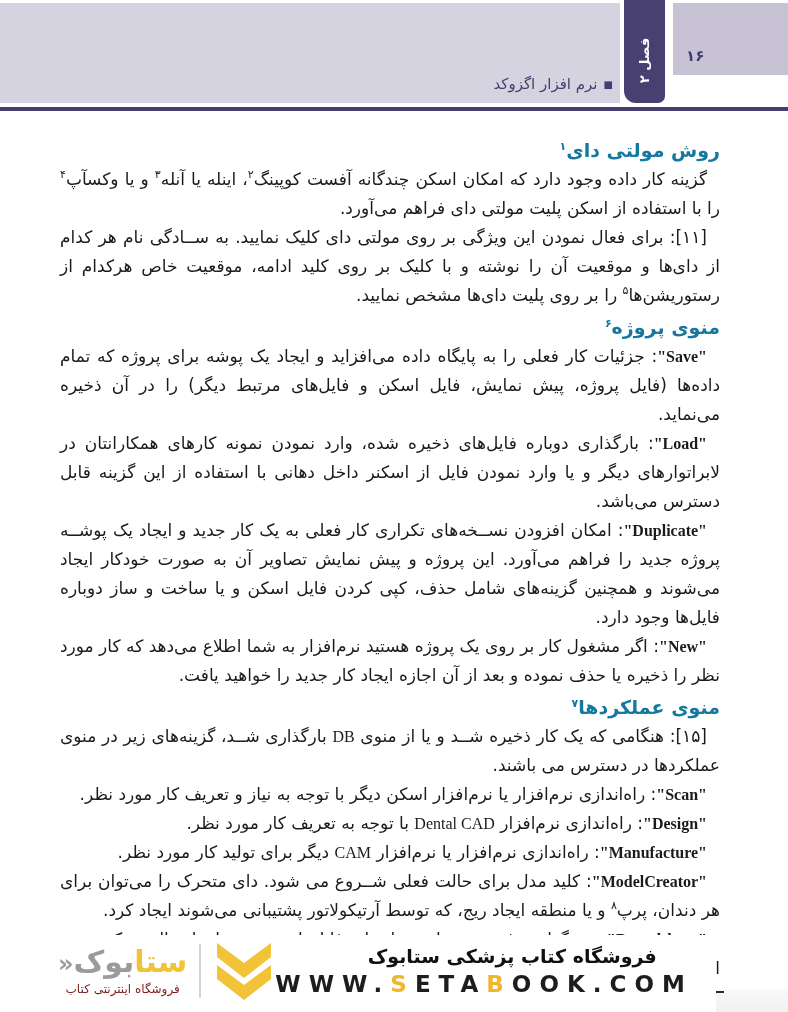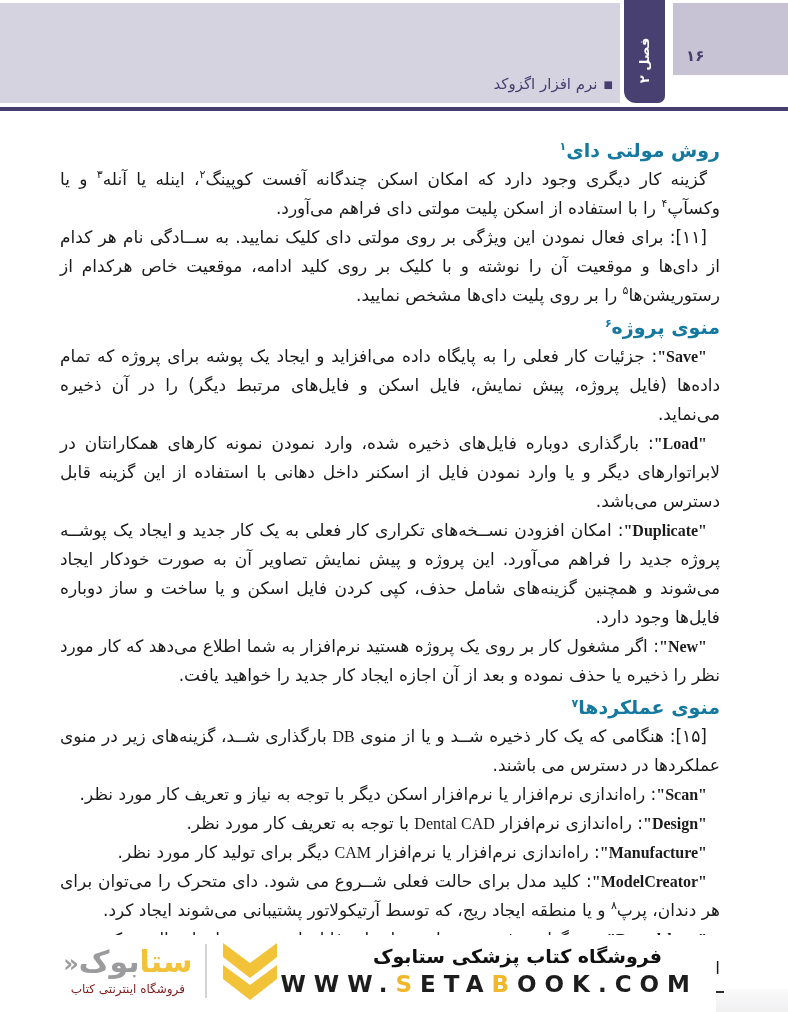--- a/index.html
+++ b/index.html
@@ -66,21 +66,21 @@
   }
   .fn-rule{border-top:2px solid #2b2b2b;width:628px;margin:2px 0 4px 96px;}
   .footnotes{
     list-style:none;margin:0;padding:0 0 0 98px;
     font-style:italic;font-size:15px;line-height:21px;color:#1f1f1f;
   }
 
   
   footer{
     position:absolute;left:0;bottom:0;width:716px;height:77px;background:#ffffff;
-    display:flex;align-items:center;justify-content:flex-end;
+    display:flex;align-items:center;justify-content:flex-start;
     padding:0 18px 6px 58px;box-sizing:border-box;
   }
   .logo{display:flex;align-items:center;gap:12px;}
   .logo-text-col{display:flex;flex-direction:column;align-items:center;}
   .wordmark{font-size:30px;font-weight:bold;line-height:32px;letter-spacing:0;}
   .wm-y{color:#f2c238;}
   .wm-g{color:#9b9b9d;}
   .wm-guillemet{font-size:24px;}
   .tagline{color:#7f1d1d;font-size:12px;margin-top:2px;}
   .logo-divider{width:2px;height:54px;background:#d4d4d4;}
@@ -111,21 +111,21 @@
       <span class="hdr-tab-text">فصل ۲</span>
     </div>
     <div class="hdr-page">
       <span>۱۶</span>
     </div>
     <div class="hdr-rule"></div>
   </header>
 
   <main class="article">
       <h2><span>روش مولتی دای</span><sup>۱</sup></h2>
-      <p><span>گزینه کار دیگری وجود دارد که امکان اسکن چندگانه آفست کوپینگ</span><sup>۲</sup><span>، اینله یا آنله</span><sup>۳</sup><span> و یا وکسآپ</span><sup>۴</sup><span> را با استفاده از اسکن پلیت مولتی دای فراهم می‌آورد.</span></p>
+      <p><span>گزینه کار داده وجود دارد که امکان اسکن چندگانه آفست کوپینگ</span><sup>۲</sup><span>، اینله یا آنله</span><sup>۳</sup><span> و یا وکسآپ</span><sup>۴</sup><span> را با استفاده از اسکن پلیت مولتی دای فراهم می‌آورد.</span></p>
       <p><span>[۱۱]: برای فعال نمودن این ویژگی بر روی مولتی دای کلیک نمایید. به ســادگی نام هر کدام از دای‌ها و موقعیت آن را نوشته و با کلیک بر روی کلید ادامه، موقعیت خاص هرکدام از رستوریشن‌ها</span><sup>۵</sup><span> را بر روی پلیت دای‌ها مشخص نمایید.</span></p>
       <h2><span>منوی پروژه</span><sup>۶</sup></h2>
       <p><span class="en b">"Save"</span><span>: جزئیات کار فعلی را به پایگاه داده می‌افزاید و ایجاد یک پوشه برای پروژه که تمام داده‌ها (فایل پروژه، پیش نمایش، فایل اسکن و فایل‌های مرتبط دیگر) را در آن ذخیره می‌نماید.</span></p>
       <p><span class="en b">"Load"</span><span>: بارگذاری دوباره فایل‌های ذخیره شده، وارد نمودن نمونه کارهای همکارانتان در لابراتوارهای دیگر و یا وارد نمودن فایل از اسکنر داخل دهانی با استفاده از این گزینه قابل دسترس می‌باشد.</span></p>
       <p><span class="en b">"Duplicate"</span><span>: امکان افزودن نســخه‌های تکراری کار فعلی به یک کار جدید و ایجاد یک پوشــه پروژه جدید را فراهم می‌آورد. این پروژه و پیش نمایش تصاویر آن به صورت خودکار ایجاد می‌شوند و همچنین گزینه‌های شامل حذف، کپی کردن فایل اسکن و یا ساخت و ساز دوباره فایل‌ها وجود دارد.</span></p>
       <p><span class="en b">"New"</span><span>: اگر مشغول کار بر روی یک پروژه هستید نرم‌افزار به شما اطلاع می‌دهد که کار مورد نظر را ذخیره یا حذف نموده و بعد از آن اجازه ایجاد کار جدید را خواهید یافت.</span></p>
       <h2><span>منوی عملکردها</span><sup>۷</sup></h2>
       <p><span>[۱۵]: هنگامی که یک کار ذخیره شــد و یا از منوی </span><span class="en">DB</span><span> بارگذاری شــد، گزینه‌های زیر در منوی عملکردها در دسترس می باشند.</span></p>
       <p><span class="en b">"Scan"</span><span>: راه‌اندازی نرم‌افزار یا نرم‌افزار اسکن دیگر با توجه به نیاز و تعریف کار مورد نظر.</span></p>
       <p><span class="en b">"Design"</span><span>: راه‌اندازی نرم‌افزار </span><span class="en">Dental CAD</span><span> با توجه به تعریف کار مورد نظر.</span></p>

